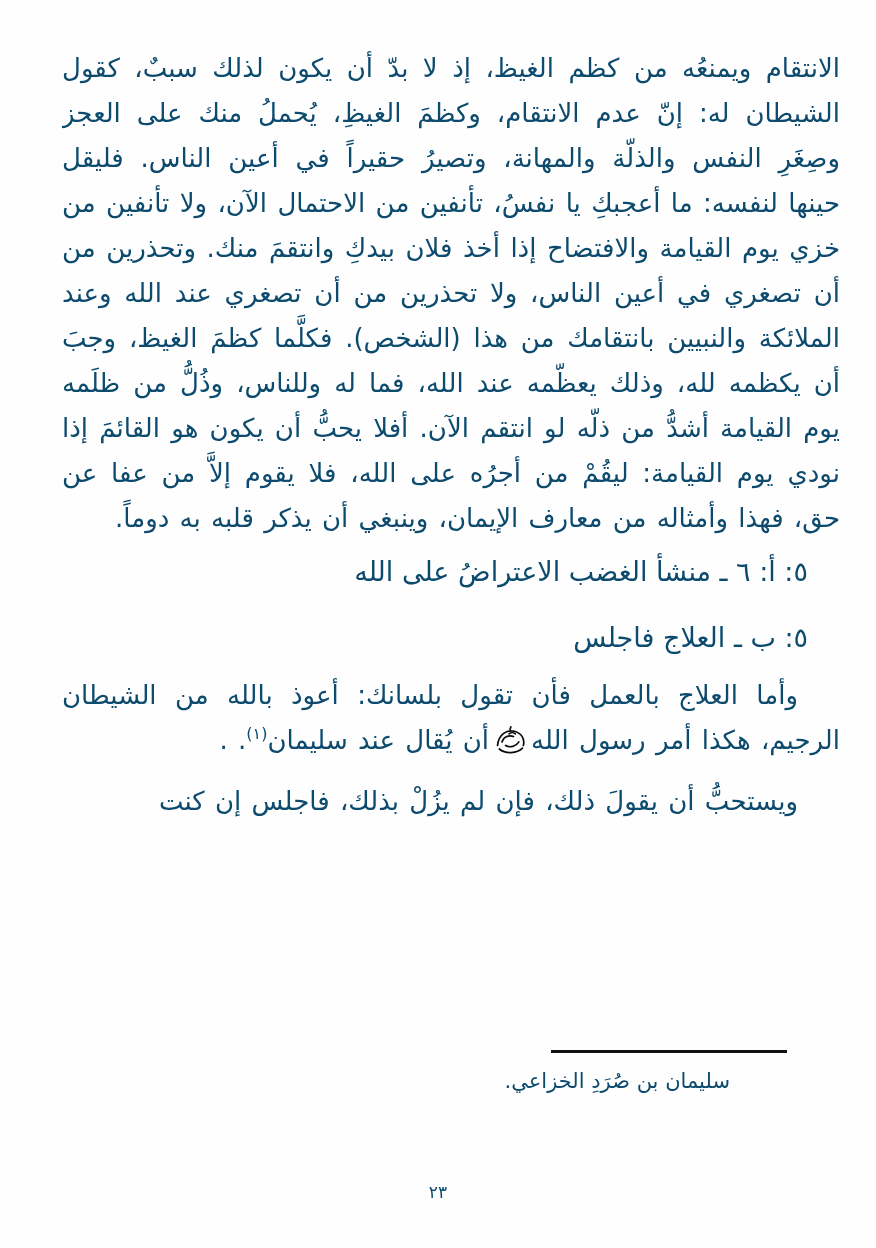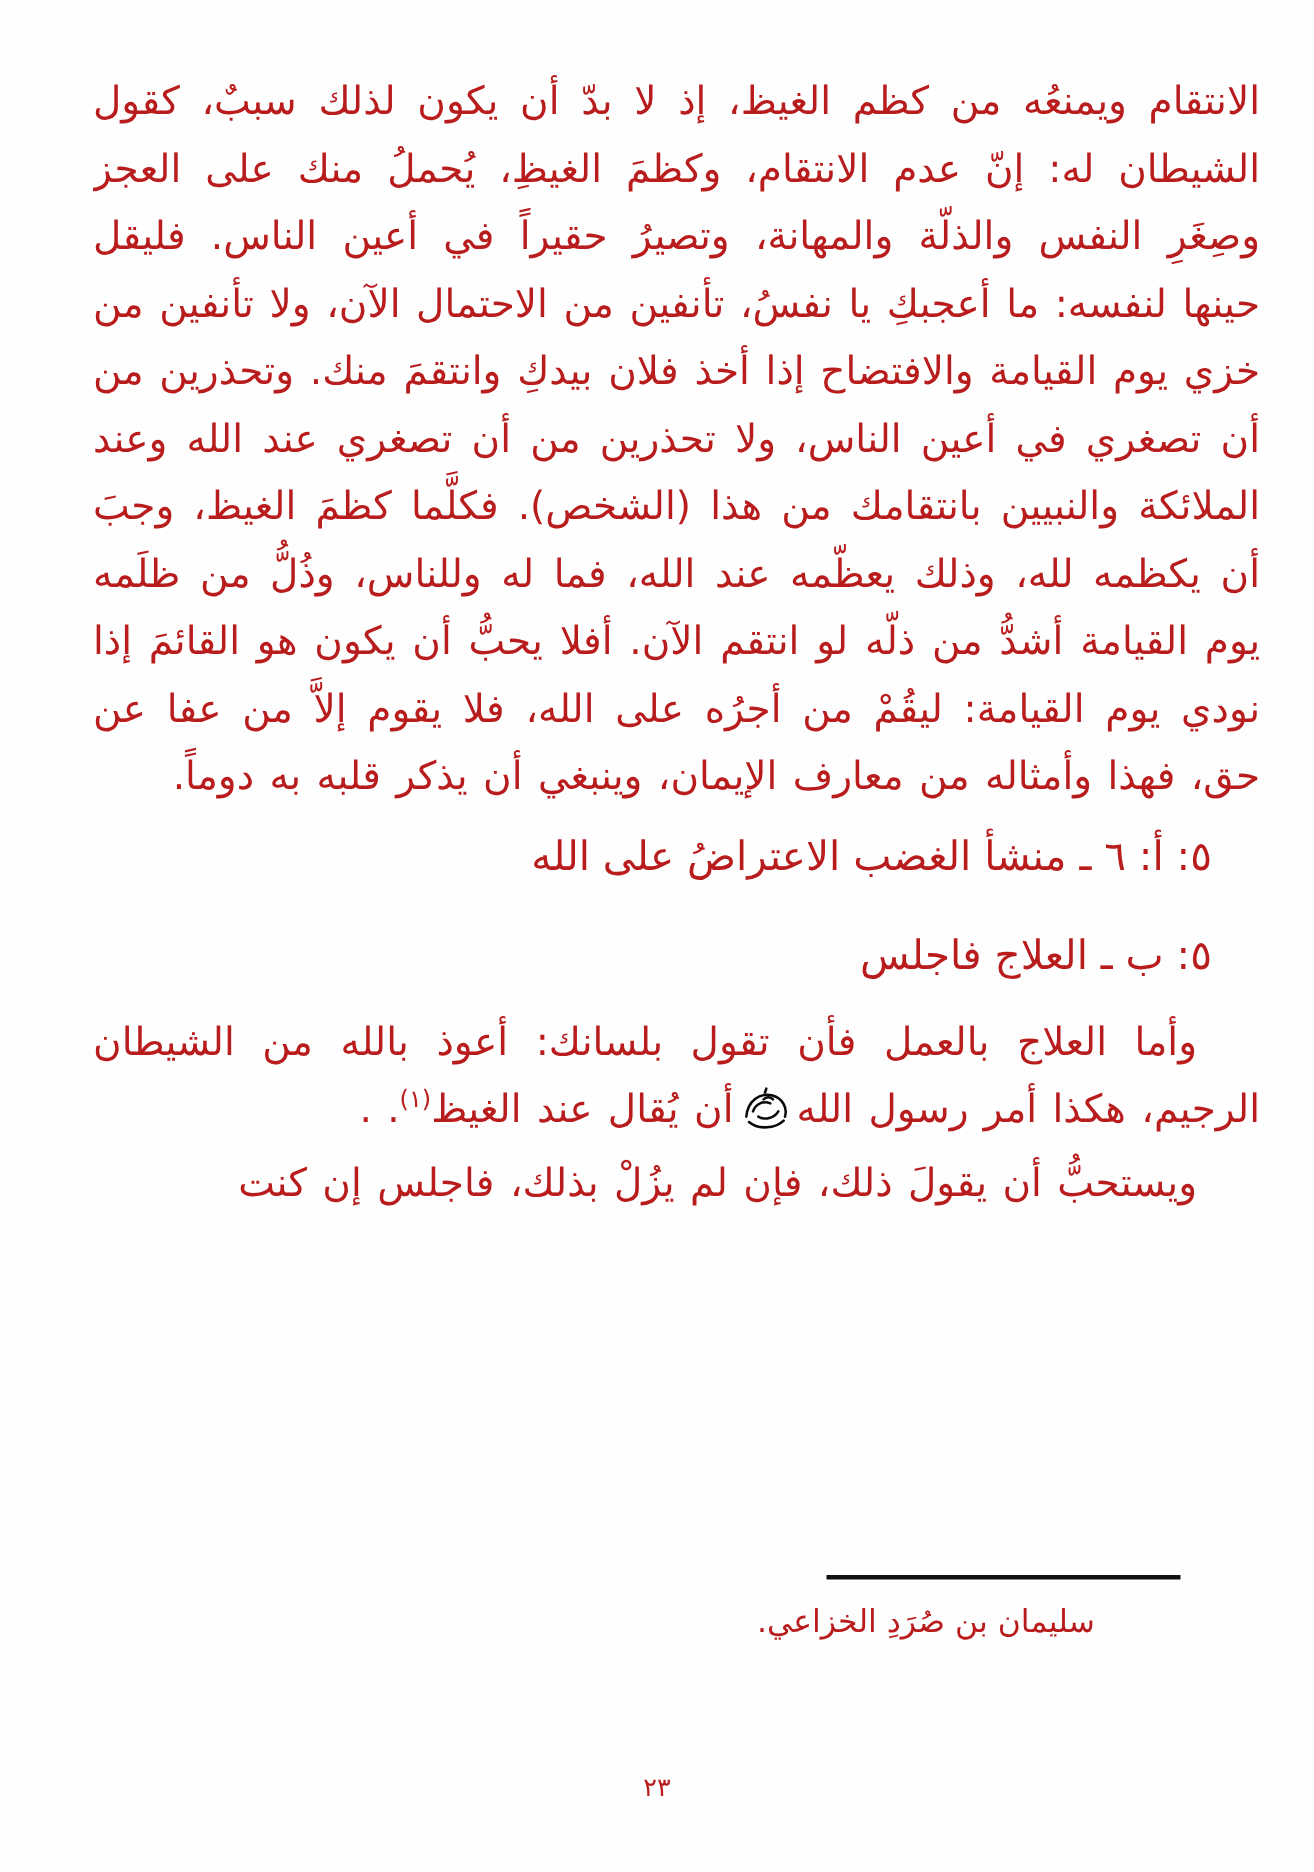--- a/index.html
+++ b/index.html
@@ -2,21 +2,21 @@
 <html lang="ar" dir="rtl"><head>
 <meta charset="utf-8">
 <style>
   html, body { margin: 0; padding: 0; background: #e8e8e8; }
   .page {
     position: relative;
     width: 876px;
     height: 1248px;
     margin: 0 auto;
     background: #fefefe;
-    color: #b91c1c;
+    color: #0c4a6e;
     direction: rtl;
     font-family: "DejaVu Sans", sans-serif;
     overflow: hidden;
   }
   .text-block {
     position: absolute;
     top: 46px;
     right: 36px;
     left: 62px;
     height: 988px;
@@ -33,21 +33,21 @@
   .body-par.indent { text-indent: 42px; }
   .section-heading {
     margin: 8px 0 0 0;
     font-size: 27px;
     line-height: 46px;
     font-weight: normal;
     text-indent: 32px;
     text-align: right;
   }
   .section-heading.practical { margin: 20px 0 12px 0; }
-  .spaced-top { margin-top: 4px; }
+  .spaced-top { margin-top: 16px; }
   .fn-ref {
     font-size: 16px;
     line-height: 0;
     vertical-align: 10px;
     white-space: nowrap;
   }
   .honorific { display: inline-block; margin: 0 3px; vertical-align: -8px; }
   .honorific svg { display: block; }
   .sr {
     position: absolute;
@@ -109,21 +109,21 @@
 
     <p class="body-par indent"><span>وأما العلاج بالعمل فأن تقول بلسانك: أعوذ بالله من الشيطان الرجيم، هكذا أمر رسول الله</span><span class="honorific"><svg width="36" height="32" viewBox="0 0 40 36" aria-hidden="true">
           <g fill="none" stroke="#0a0a0a" stroke-width="1.9" stroke-linecap="round">
             <path d="M6 23 C7 11 16 5 25 7 C33 9 37 16 35 23"></path>
             <path d="M8 27 C15 33 28 32 34 26"></path>
             <path d="M11 19 C13 13 19 11 24 13"></path>
             <path d="M15 23 C20 26 27 24 30 19"></path>
             <path d="M19 10 C21 8 24 8 26 10"></path>
             <path d="M20 5 L21 2"></path>
           </g>
-        </svg><span class="sr">ﷺ</span></span><span>أن يُقال عند الغيظ</span><sup class="fn-ref">(١)</sup><span>. .</span></p>
+        </svg><span class="sr">ﷺ</span></span><span>أن يُقال عند سليمان</span><sup class="fn-ref">(١)</sup><span>. .</span></p>
 
     <p class="body-par indent spaced-top">ويستحبُّ أن يقولَ ذلك، فإن لم يزُلْ بذلك، فاجلس إن كنت</p>
 
   </main>
 
   <hr class="footnote-rule">
 
   <div class="footnote-block">
     <div class="fn-line2">سليمان بن صُرَدِ الخزاعي.</div>
   </div>

